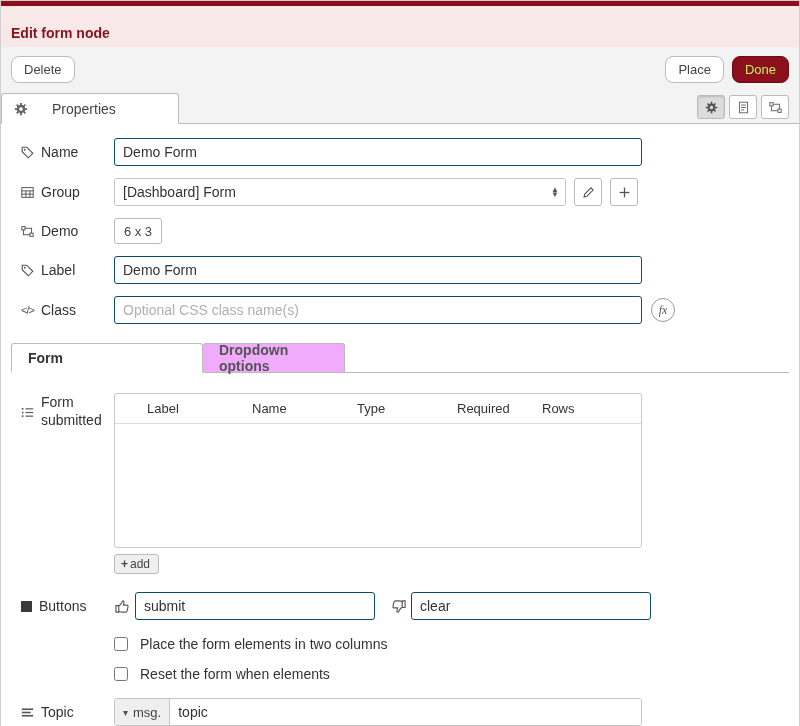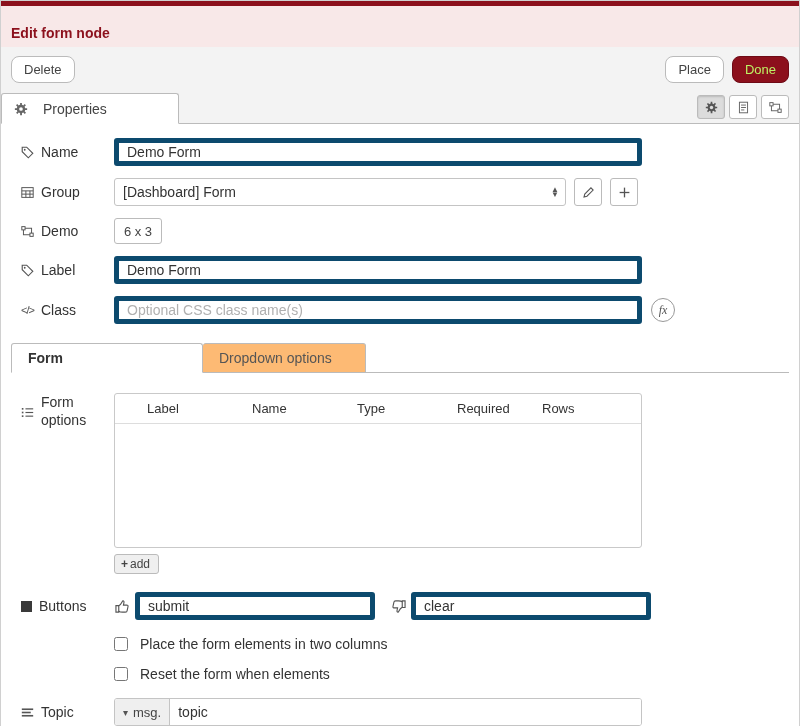--- a/index.html
+++ b/index.html
@@ -35,41 +35,41 @@
 
   
   .tabbar {
     background:#f3f3f3; height:32px; display:flex; align-items:flex-end;
     border-bottom:1px solid #bbb; padding:0 10px 0 0; position:relative;
   }
   .tab-main {
     height:31px; width:178px; background:#fff;
     border:1px solid #bbb; border-bottom:1px solid #fff;
     border-radius:3px 3px 0 0;
-    display:flex; align-items:center; gap:15px; padding:0 12px;
+    display:flex; align-items:center; gap:24px; padding:0 12px;
     position:relative; top:1px; color:#444; cursor:pointer;
   }
   .tabbar .right-btns { margin-left:auto; display:flex; gap:4px; align-items:center; padding-bottom:4px; }
   .mini-btn {
     width:28px; height:24px; background:#fff; border:1px solid #bbb; border-radius:3px;
     display:flex; align-items:center; justify-content:center; cursor:pointer; padding:0;
   }
   .mini-btn.pressed { background:#dcdcdc; box-shadow:inset 0 1px 2px rgba(0,0,0,.15); }
 
   
   .content { background:#fff; flex:1; padding:14px 20px 0 20px; }
 
   .row { display:flex; align-items:center; margin-bottom:12px; }
   .row-label { width:93px; flex:none; display:flex; align-items:center; gap:7px; color:#333; }
   .row-label .txt { white-space:nowrap; }
   .ctl { display:flex; align-items:center; }
 
   input[type=text] {
     font-family:"Liberation Sans", sans-serif; font-size:14px; color:#333;
-    height:28px; border:5px solid #0c4a6e; border-radius:3px; padding:0 8px; outline:none;
+    height:28px; border:1px solid #0c4a6e; border-radius:3px; padding:0 8px; outline:none;
     background:#fff;
   }
   input[type=text]::placeholder { color:#b0b0b0; }
   .w-full { width:528px; }
 
   
   .select {
     width:452px; height:28px; border:1px solid #c4c4c4; border-radius:3px;
     display:flex; align-items:center; padding:0 6px 0 8px; cursor:pointer; background:#fff;
   }
@@ -96,21 +96,21 @@
   .subtabs {
     display:flex; align-items:flex-end; height:31px; border-bottom:1px solid #bbb;
     margin:18px -10px 20px -10px; padding-left:0;
   }
   .subtab {
     height:30px; display:flex; align-items:center; padding:0 16px;
     border:1px solid #bbb; border-radius:3px 3px 0 0; cursor:pointer;
     position:relative; top:1px; color:#555;
   }
   .subtab.active { background:#fff; border-bottom-color:#fff; font-weight:bold; color:#333; width:192px; }
-  .subtab.inactive { background:#fdba74; margin-left:0; width:163px; border-left:none; }
+  .subtab.inactive { background:#f0abfc; margin-left:0; width:142px; border-left:none;font-weight:bold; }
 
   
   .fe-row { display:flex; align-items:flex-start; margin-bottom:6px; }
   .fe-label { width:93px; flex:none; display:flex; gap:7px; color:#333; line-height:1.3; }
   .fe-box {
     width:528px; height:155px; border:1px solid #c9c9c9; border-radius:3px; background:#fff;
     display:flex; flex-direction:column;
   }
   .fe-head {
     display:flex; padding:7px 0 7px 32px; border-bottom:1px solid #ddd; font-size:13px; color:#333;
@@ -323,21 +323,21 @@
               <line x1="5.5" y1="3.5" x2="15" y2="3.5"></line>
               <line x1="5.5" y1="8" x2="15" y2="8"></line>
               <line x1="5.5" y1="12.5" x2="15" y2="12.5"></line>
               <rect x="1" y="2.5" width="2" height="2" fill="#555" stroke="none"></rect>
               <rect x="1" y="7" width="2" height="2" fill="#555" stroke="none"></rect>
               <rect x="1" y="11.5" width="2" height="2" fill="#555" stroke="none"></rect>
             </svg>
         </span>
         <span>
           <span>Form</span><br>
-          <span>options</span>
+          <span>submitted</span>
         </span>
       </div>
       <div class="fe-box">
         <div class="fe-head">
           <span style="width:105px">Label</span>
           <span style="width:105px">Name</span>
           <span style="width:100px">Type</span>
           <span style="width:85px">Required</span>
           <span style="width:60px">Rows</span>
         </div>

